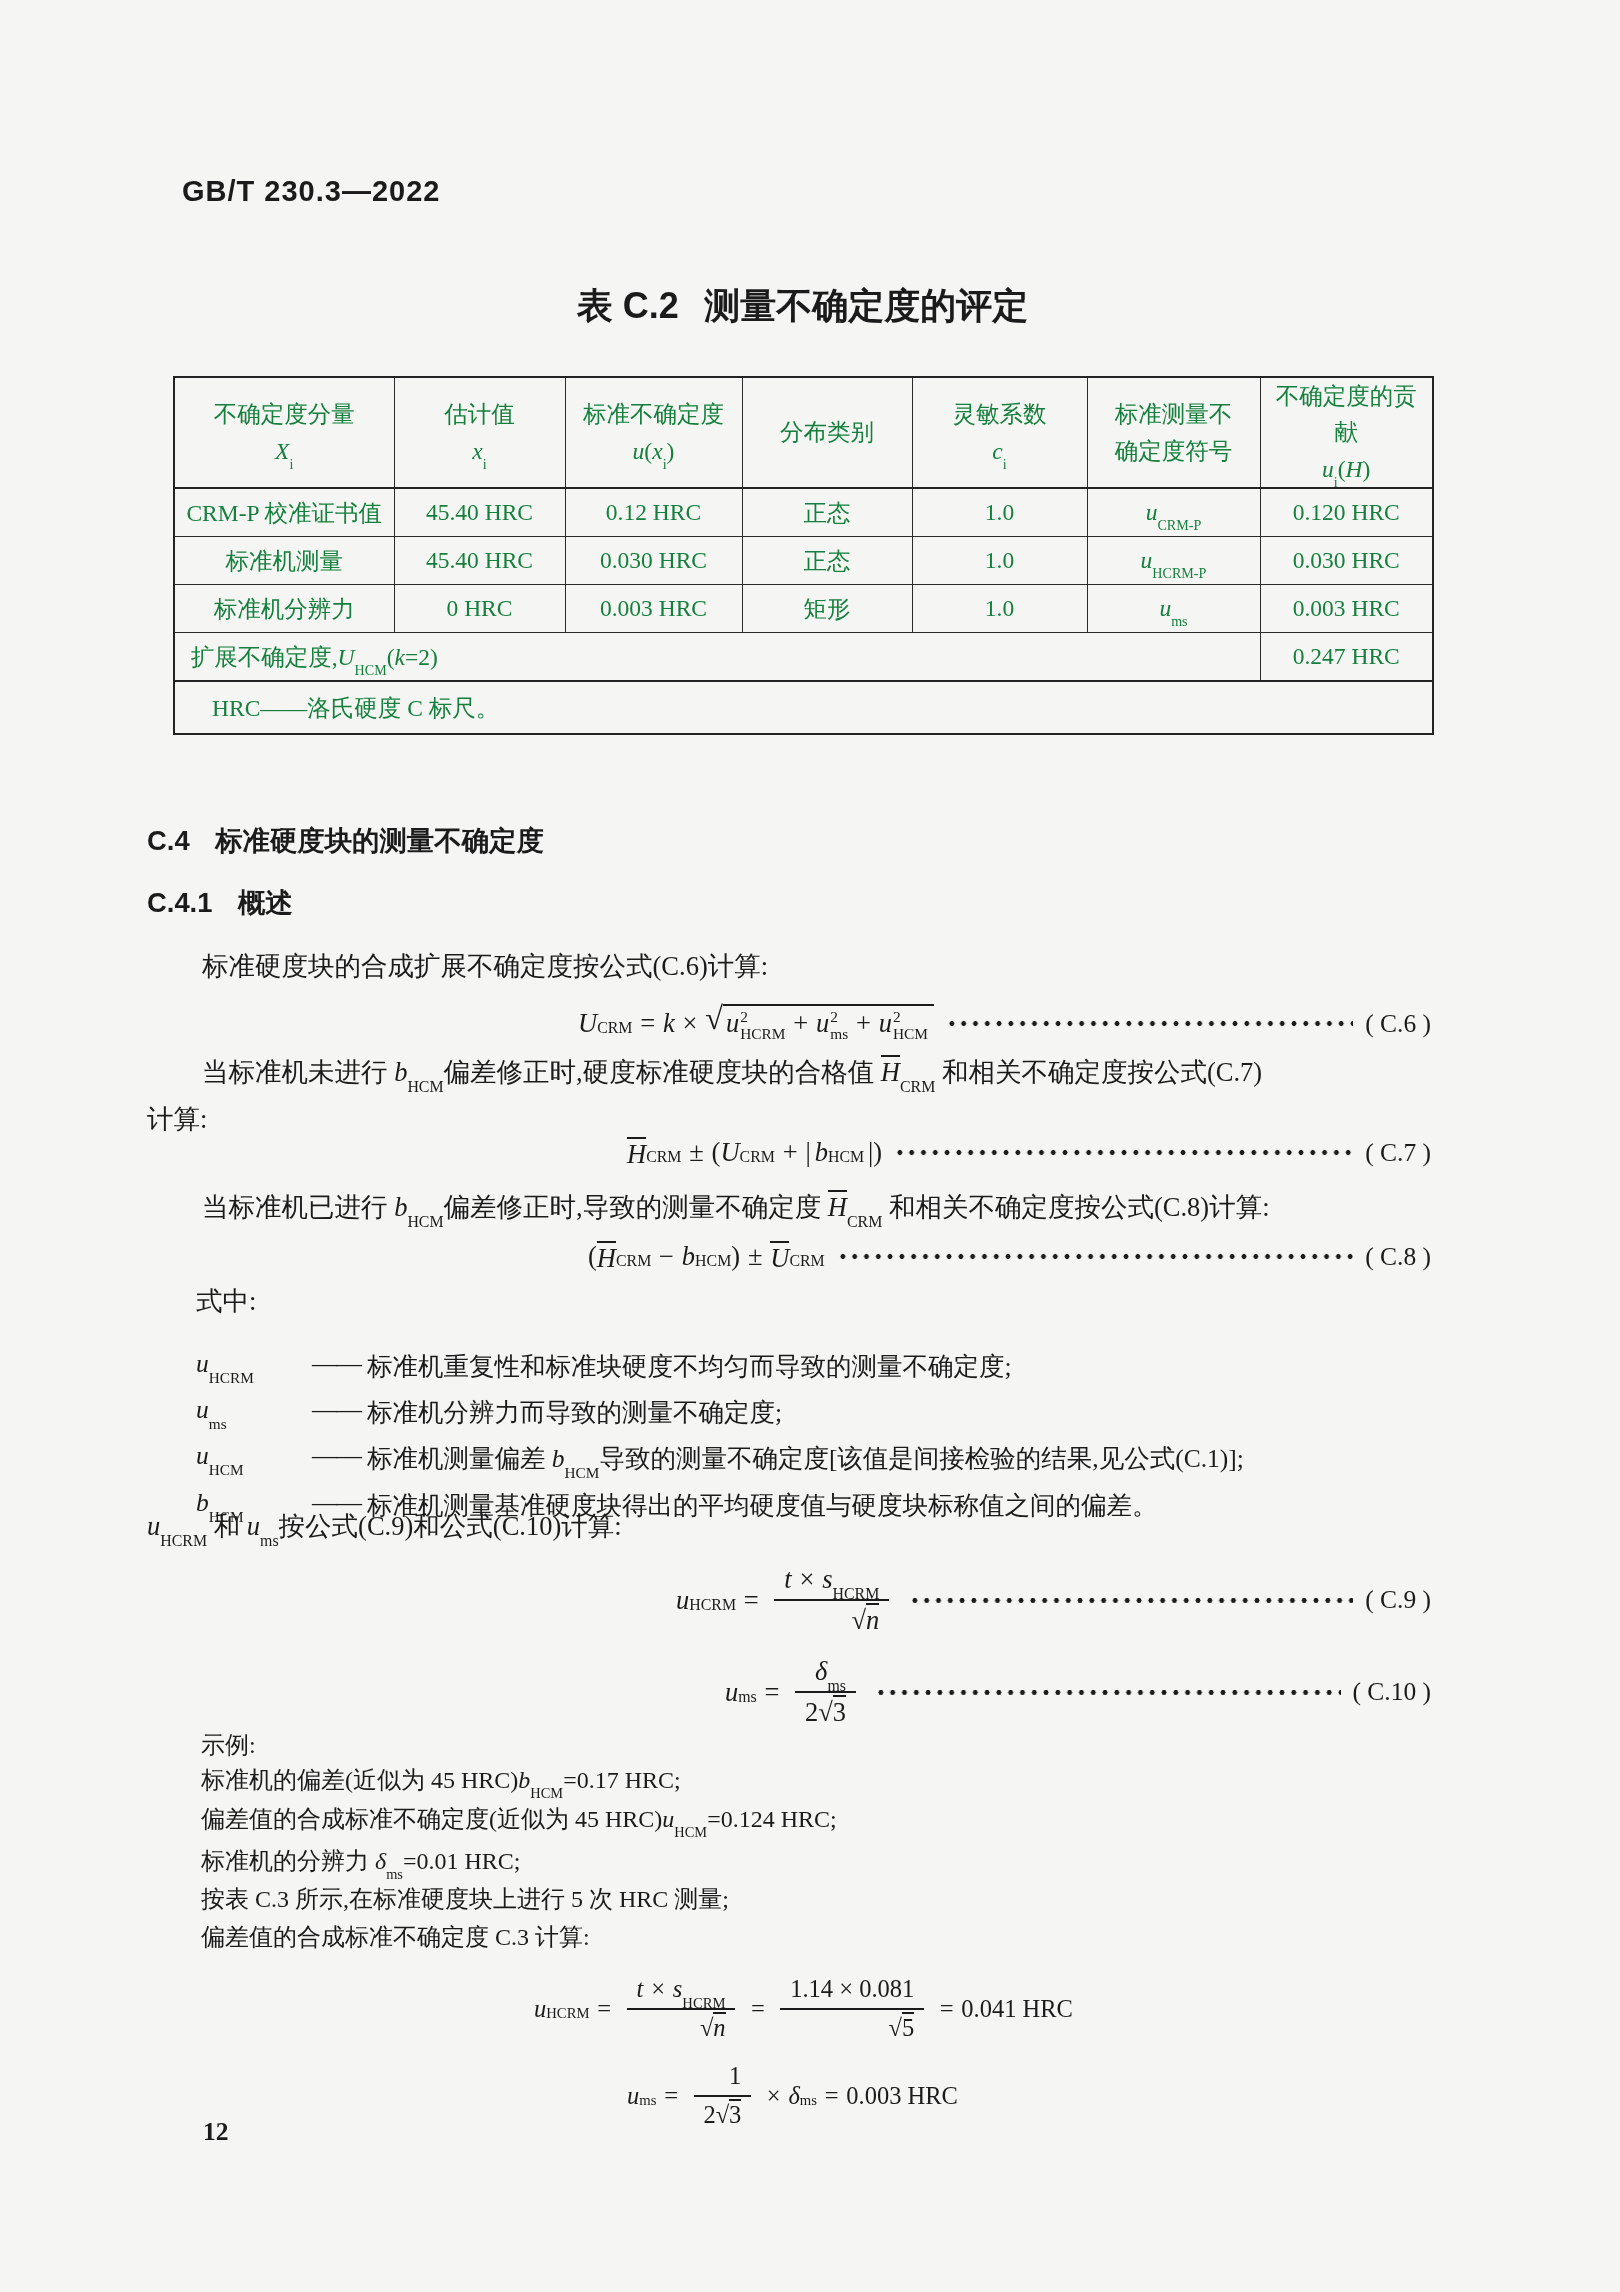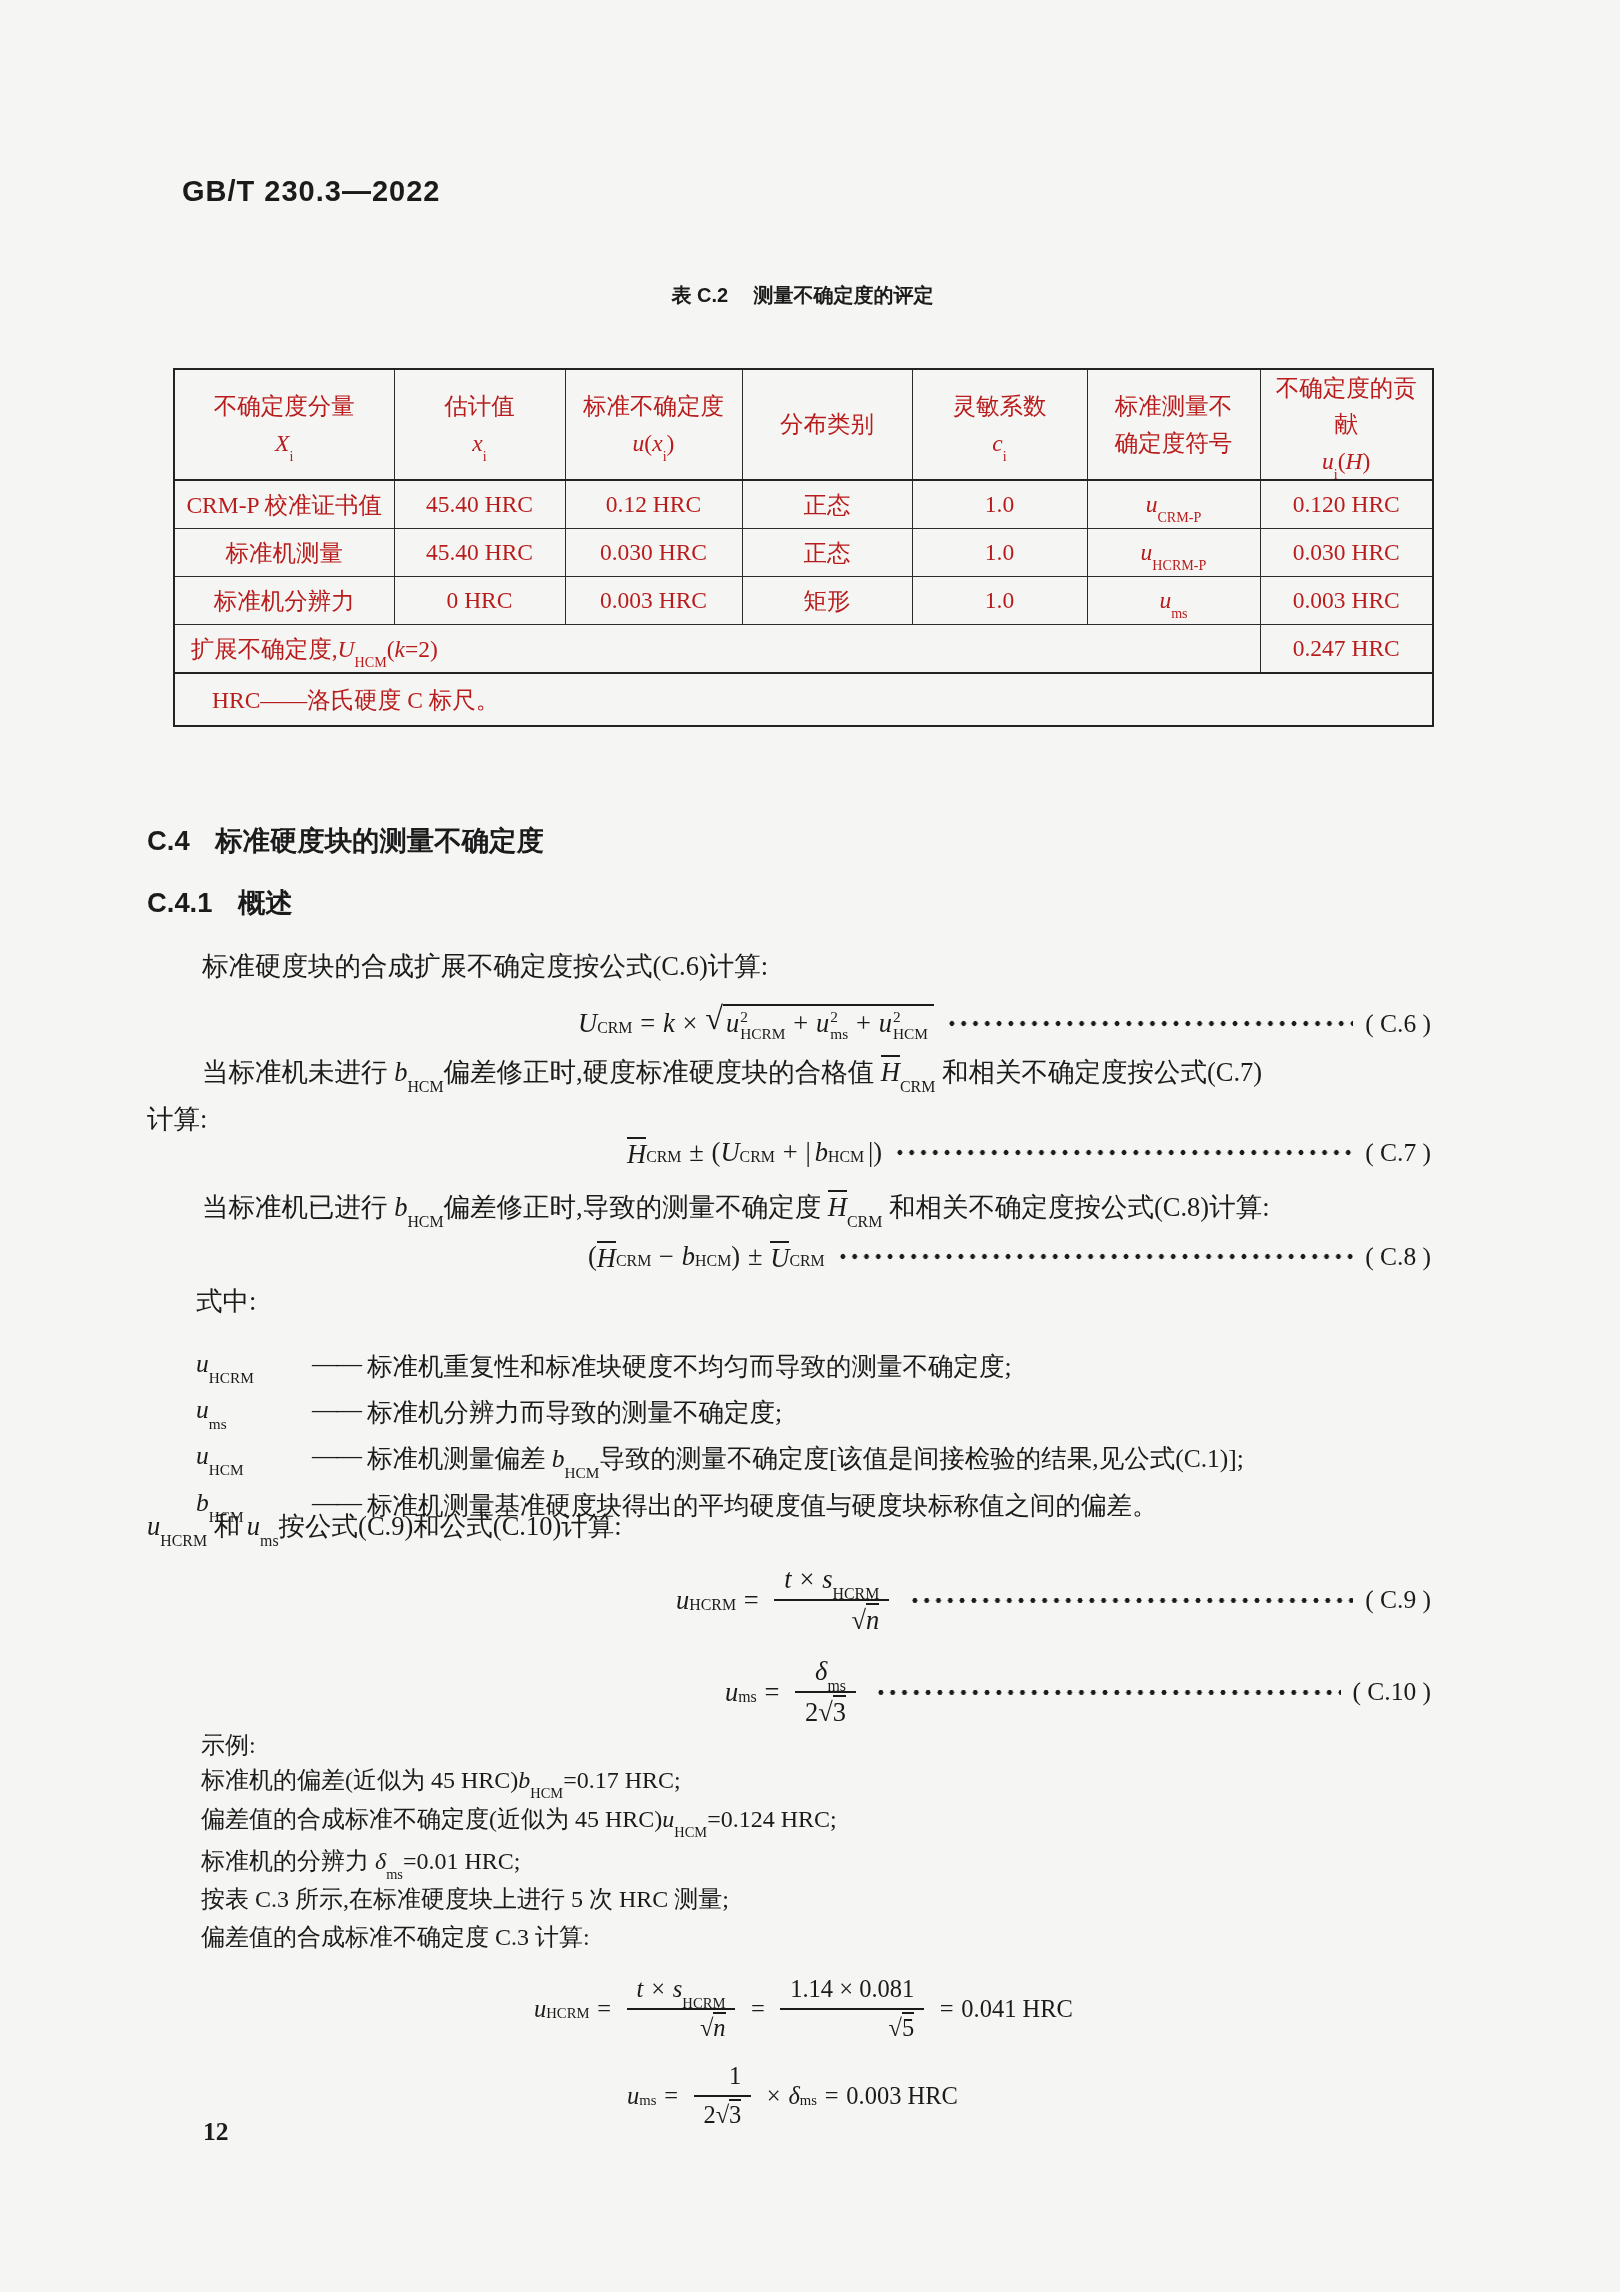--- a/index.html
+++ b/index.html
@@ -9,26 +9,26 @@
     font-family:"Liberation Serif","DejaVu Serif",serif;
     overflow:hidden;
   }
   .sans{font-family:"Liberation Sans","DejaVu Sans",sans-serif;}
   .it{font-style:italic;}
   .keepsp{white-space:pre-wrap;}
 
   
   .page-code{position:absolute;left:182px;top:175px;font-size:29px;font-weight:bold;letter-spacing:1px;}
   .tbl-title{position:absolute;left:173px;top:282px;width:1259px;text-align:center;
-    font-size:20px;font-weight:bold;}
+    font-size:36px;font-weight:bold;}
   .tbl-title .gap{display:inline-block;width:25.5px;}
 
   
-  table.unc{position:absolute;left:173px;top:368px;width:1259px;
-    border-collapse:collapse;border:2.9px solid #232323;font-size:23.5px;color:#b91c1c;table-layout:fixed;}
+  table.unc{position:absolute;left:173px;top:376px;width:1259px;
+    border-collapse:collapse;border:2.9px solid #232323;font-size:23.5px;color:#15803d;table-layout:fixed;}
   table.unc th,table.unc td{border:1.5px solid #2c2c2c;text-align:center;vertical-align:middle;
     font-weight:normal;padding:0 3.9px;overflow:hidden;}
   table.unc thead th{height:98px;border-bottom:2.9px solid #232323;line-height:1.55;}
   table.unc tbody tr.datarow td{height:47px;}
   table.unc tbody tr.sumrow td{height:47px;}
   table.unc tbody tr.footrow td{height:51px;border-top:2.9px solid #232323;text-align:left;padding-left:37px;}
   table.unc .lbl{text-align:left;padding-left:15.7px;}
   .mth{font-style:italic;}
   sub.s{font-size:0.6em;font-style:normal;position:relative;top:0.3em;line-height:0;}
 

